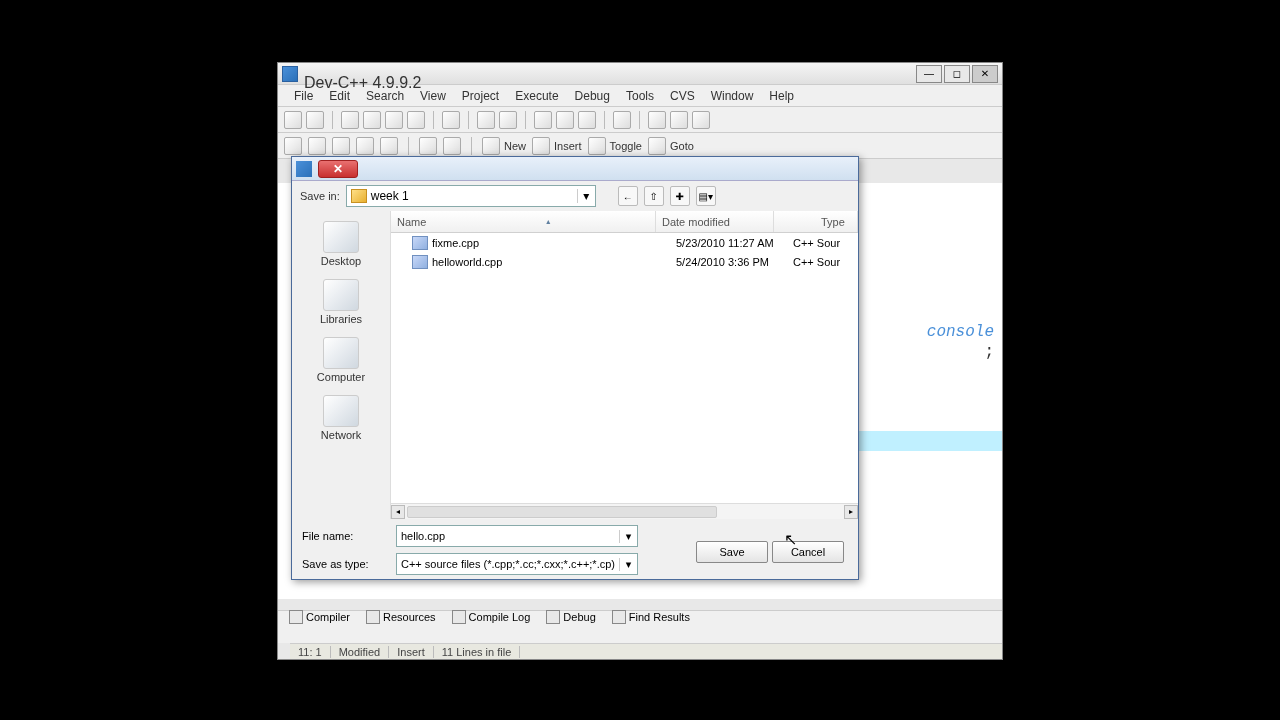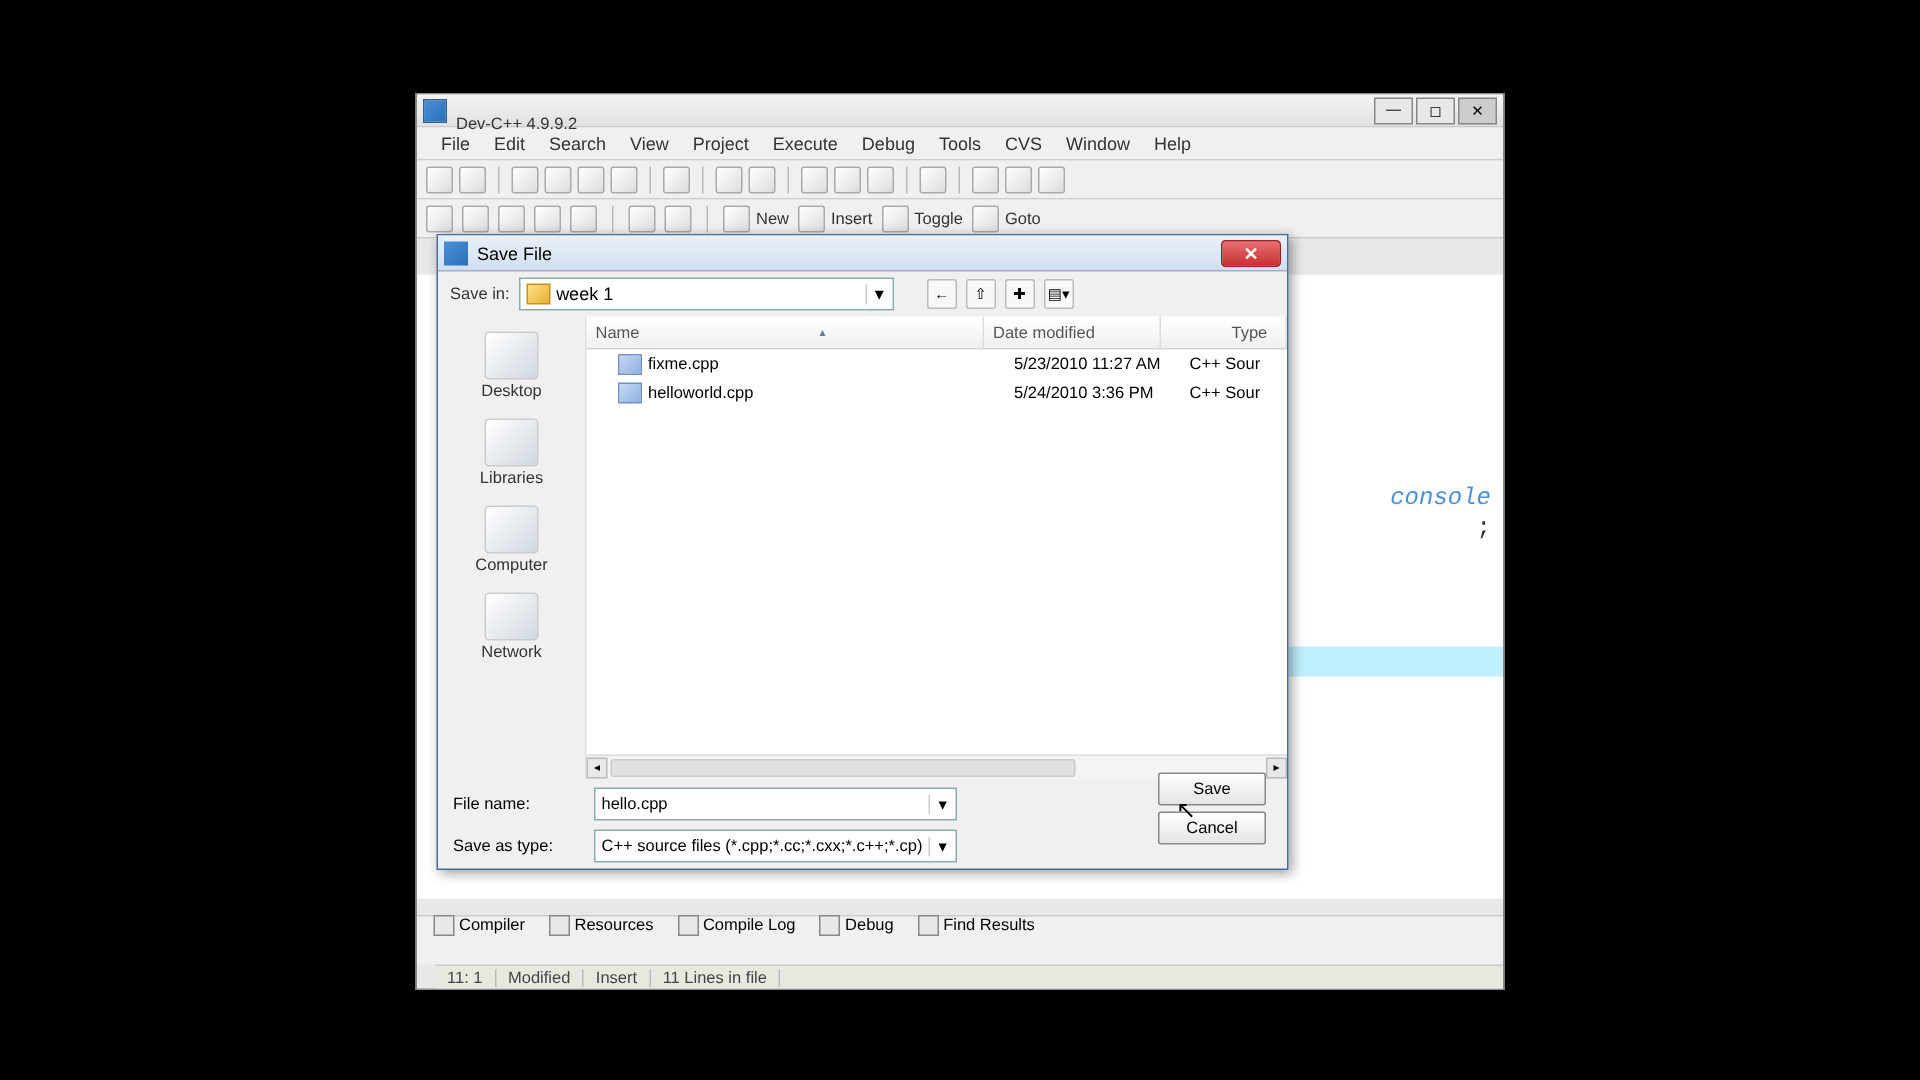--- a/index.html
+++ b/index.html
@@ -1,20 +1,20 @@
 <!DOCTYPE html>
 <html><head>
 <meta charset="utf-8">
 <style>
 * { margin: 0; padding: 0; box-sizing: border-box; }
 body { font-family: "Segoe UI", Tahoma, sans-serif; font-size: 12px; background: #000; width: 1280px; height: 720px; overflow: hidden; position: relative; }
 .main-window { position: absolute; left: 277px; top: 62px; width: 726px; height: 598px; background: #e8e8e8; border: 1px solid #888; box-shadow: 0 0 8px rgba(0,0,0,0.5); }
 .titlebar { height: 22px; background: linear-gradient(to bottom, #f5f5f5, #e0e0e0); border-bottom: 1px solid #ccc; display: flex; align-items: center; padding: 0 4px; }
 .titlebar-icon { width: 16px; height: 16px; background: linear-gradient(135deg,#4a90d9,#2a70b9); border: 1px solid #2a60a0; margin-right: 6px; }
-.titlebar-text { flex: 1; font-size: 11px; color: #333; margin-top: 19px; }
+.titlebar-text { flex: 1; font-size: 16px; color: #333; margin-top: 19px; }
 .window-controls { display: flex; margin-left: auto; }
 .wctrl { width: 26px; height: 18px; border: 1px solid #888; margin-left: 2px; display: flex; align-items: center; justify-content: center; background: #e8e8e8; font-size: 10px; cursor: pointer; }
 .wctrl.close { background: #ccc; }
 .menubar { height: 22px; background: #f0f0f0; display: flex; align-items: center; padding: 0 8px; border-bottom: 1px solid #ccc; }
 .menubar span { padding: 3px 8px; cursor: pointer; color: #333; }
 .toolbar { height: 26px; background: #f0f0f0; border-bottom: 1px solid #ccc; display: flex; align-items: center; padding: 0 6px; gap: 4px; }
 .toolbar2 { height: 26px; background: #f0f0f0; border-bottom: 1px solid #ccc; display: flex; align-items: center; padding: 0 6px; gap: 6px; }
 .tb-icon { width: 18px; height: 18px; border: 1px solid #aaa; background: linear-gradient(135deg,#fff,#ddd); border-radius: 2px; cursor: pointer; display: inline-block; }
 .tb-sep { width: 1px; height: 18px; background: #bbb; margin: 0 4px; }
 .tb-label { font-size: 11px; color: #333; margin-left: 2px; }
@@ -60,21 +60,21 @@
 .file-type { flex: 1; }
 .file-scroll { height: 16px; border-top: 1px solid #ddd; background: #f4f4f4; display: flex; align-items: center; }
 .sc-btn { width: 14px; height: 14px; border: 1px solid #bbb; background: #e8e8e8; font-size: 8px; display: flex; align-items: center; justify-content: center; cursor: pointer; }
 .sc-track { flex: 1; height: 14px; position: relative; }
 .sc-thumb { position: absolute; left: 2px; top: 1px; width: 310px; height: 12px; background: #e0e0e0; border: 1px solid #ccc; border-radius: 2px; }
 .dlg-footer { padding: 6px 10px; display: flex; flex-direction: column; gap: 6px; }
 .frow { display: flex; align-items: center; gap: 6px; }
 .frow label { width: 88px; font-size: 11px; }
 .fcombo { width: 242px; height: 22px; border: 1px solid #8aa; background: #fff; display: flex; align-items: center; padding: 0 4px; font-size: 11px; }
 .fcombo .dd { margin-left: auto; border-left: 1px solid #ccc; padding-left: 4px; width: 14px; text-align: center; cursor: pointer; }
-.dlg-buttons { position: absolute; right: 14px; bottom: 16px; display: flex; flex-direction: column; gap: 4px; margin-top: 48px; }
+.dlg-buttons { position: absolute; right: 14px; bottom: 16px; display: flex; flex-direction: row; gap: 4px; margin-top: 48px; }
 .dlg-btn { width: 72px; height: 22px; border: 1px solid #888; background: linear-gradient(to bottom,#fff,#e4e4e4); font-size: 11px; cursor: pointer; border-radius: 2px; }
 .cursor { position: absolute; left: 784px; top: 530px; font-size: 16px; pointer-events: none; }
 .sort-arrow { font-size: 8px; color: #6080a0; margin-left: 120px; }
 </style>
 </head>
 <body>
 
 <div class="main-window">
   <div class="titlebar">
     <div class="titlebar-icon"></div>
@@ -180,21 +180,20 @@
     <span>11: 1</span>
     <span>Modified</span>
     <span>Insert</span>
     <span>11 Lines in file</span>
   </div>
 </div>
 
 <div class="save-dialog">
   <div class="dlg-title">
     <div class="dlg-title-icon"></div>
-    <div class="dlg-title-text">Save File</div>
     <div class="dlg-close">✕</div>
   </div>
   <div class="dlg-savein">
     <label>Save in:</label>
     <div class="savein-combo">
       <div class="folder-ico"></div>
       <span>week 1</span>
       <div class="dd">▾</div>
     </div>
     <div class="nav-icons">

